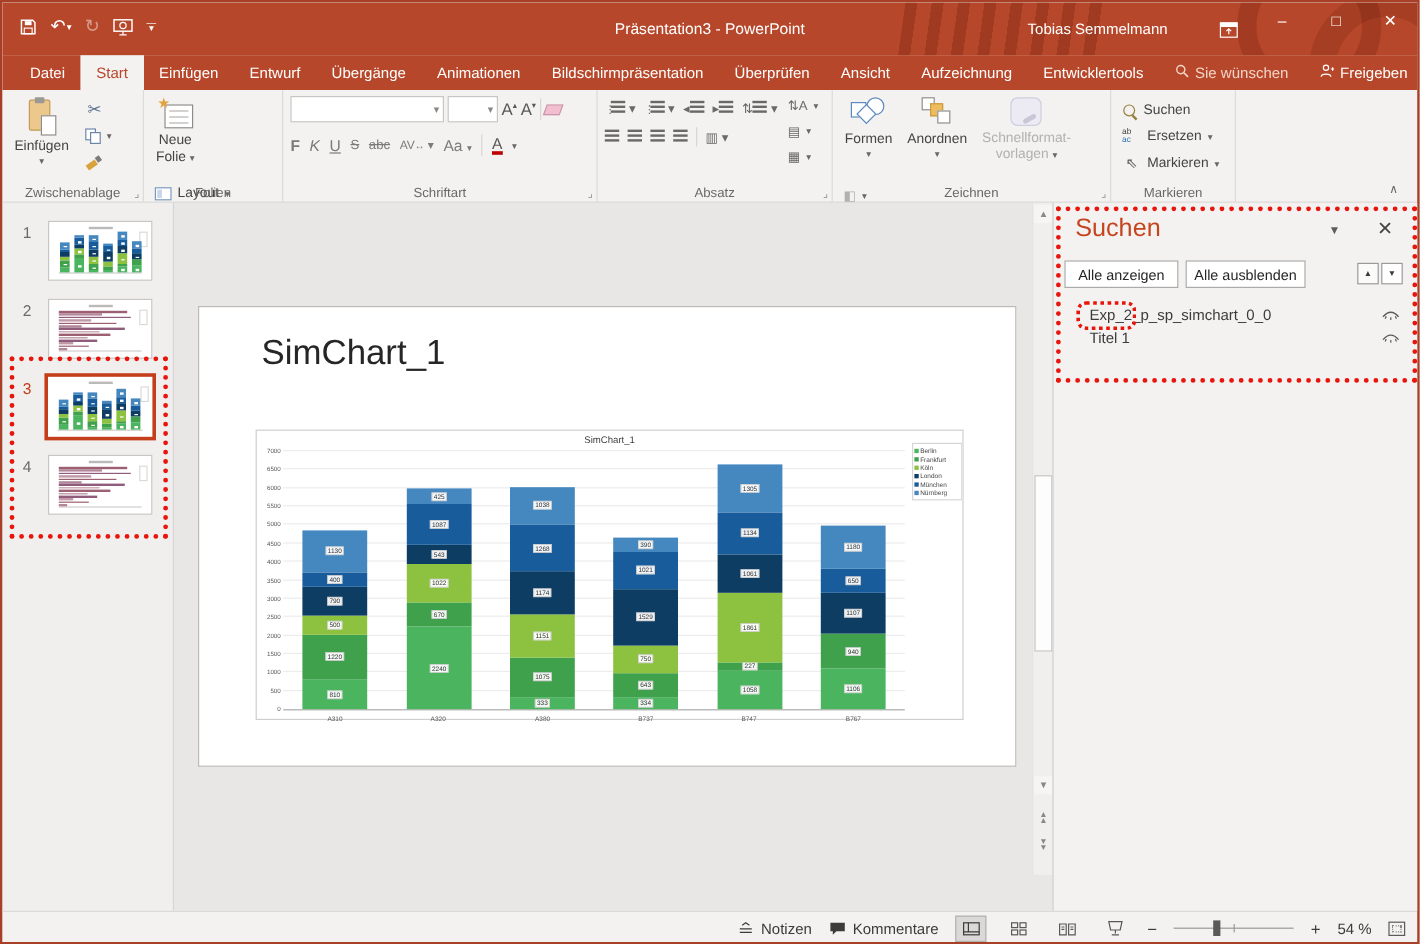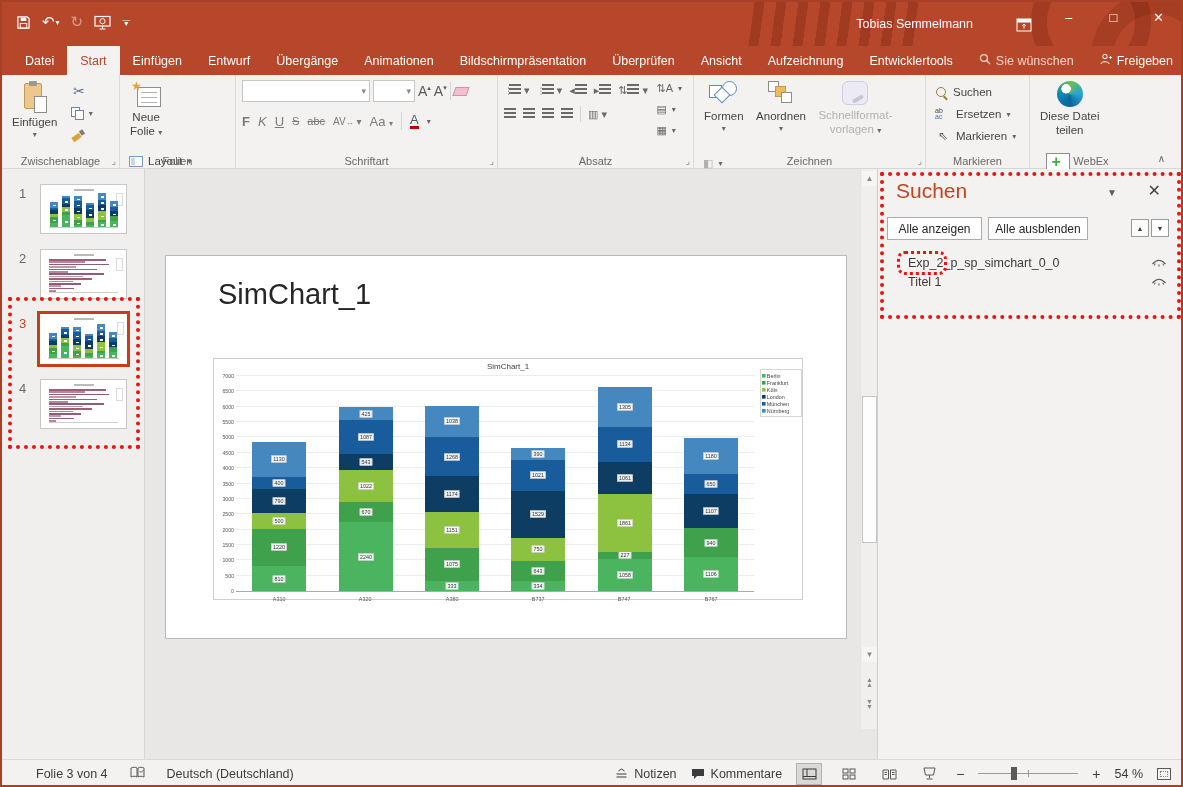--- a/index.html
+++ b/index.html
@@ -209,20 +209,21 @@
       <span class="qbtn dim">↻</span>
       <span class="qbtn">
         <svg width="17" height="15" viewBox="0 0 17 15">
             <rect x="1" y="1.5" width="15" height="9.5" fill="none" stroke="#fff" stroke-width="1.2"></rect>
             <circle cx="8.5" cy="6.2" r="2.6" fill="none" stroke="#fff"></circle>
             <path d="M8.5 11v3 M5.5 14h6" stroke="#fff"></path>
           </svg>
       </span>
       <span class="qbtn" style="flex-direction:column; font-size:8px; line-height:4px;">—<span>▾</span></span>
     </div>
+    <div class="title-text">Präsentation3 - PowerPoint</div>
     <div class="tb-right">
       <span class="user-name">Tobias Semmelmann</span>
       <span class="winctl ribbon-opts">
         <svg width="16" height="14" viewBox="0 0 16 14">
             <rect x="1" y="1" width="14" height="12" fill="none" stroke="#fff"></rect>
             <rect x="1" y="1" width="14" height="3.5" fill="#fff"></rect>
             <path d="M8 10.5 L8 6.5 M6 8 l2-2 2 2" stroke="#fff" fill="none"></path>
           </svg>
       </span>
       <span class="winctl">–</span>
@@ -460,33 +461,20 @@
           <span class="arrow">▾</span>
         </div>
       <div class="smallbtn">
           <span class="cursor-glyph icon12">⇖</span>
           <span>Markieren</span>
           <span class="arrow">▾</span>
         </div>
       <div class="glabel">Markieren</div>
     </div>
 
-    <div class="rgroup" style="width:122px; border-right:none;">
-      <div class="bigbtn">
-        <span class="webex-ball"></span>
-        <span>Diese Datei</span>
-        <span>teilen</span>
-      </div>
-      <div class="bigbtn">
-        <span class="webex-cal"></span>
-        <span>WebEx</span>
-        <span class="arrow">▾</span>
-      </div>
-      <div class="glabel">WebEx</div>
-    </div>
 
     <span class="ribbon-collapse">∧</span>
   </div>
 
   <div class="thumbs" id="thumbs">
       <div class="thumb-item" style="top: 15px;">
         <span class="tnum">1</span>
         <div class="thumb-box">
           <span class="mini-title"></span>
           <span class="mini-leg"></span>
@@ -949,30 +937,20 @@
           <span>Titel 1</span>
           <span class="sel-eye"><svg width="16" height="10" viewBox="0 0 16 10">
               <path d="M1.5 6 Q8 -1.5 14.5 6" fill="none" stroke="#5a5a5a" stroke-width="1.2"></path>
               <path d="M4.2 5.6 L3.3 7.6 M8 6.4 L8 8.6 M11.8 5.6 L12.7 7.6" stroke="#5a5a5a" stroke-width="1"></path>
             </svg></span>
         </div>
       </div>
   </div>
 
   <div class="statusbar">
-    <div class="sb-left">
-      <span>Folie 3 von 4</span>
-      <span>
-        <svg width="15" height="13" viewBox="0 0 15 13">
-            <path d="M1 2 C3 1 5 1 7 2 v9 C5 10 3 10 1 11 z M14 2 C12 1 10 1 8 2 v9 c2-1 4-1 6 0 z" fill="none" stroke="#5a5856"></path>
-            <path d="M9.5 5 l1.5 1.5 L13.5 4" fill="none" stroke="#5a5856"></path>
-          </svg>
-      </span>
-      <span>Deutsch (Deutschland)</span>
-    </div>
     <div class="sb-right">
       <span class="sb-item">
         <svg width="13" height="11" viewBox="0 0 13 11">
             <path d="M3.5 3 L6.5 1 L9.5 3" fill="none" stroke="#3b3b3b"></path>
             <path d="M1.5 6 h10 M1.5 9 h10" stroke="#3b3b3b"></path>
           </svg>
         <span>Notizen</span>
       </span>
       <span class="sb-item">
         <svg width="14" height="12" viewBox="0 0 14 12">

